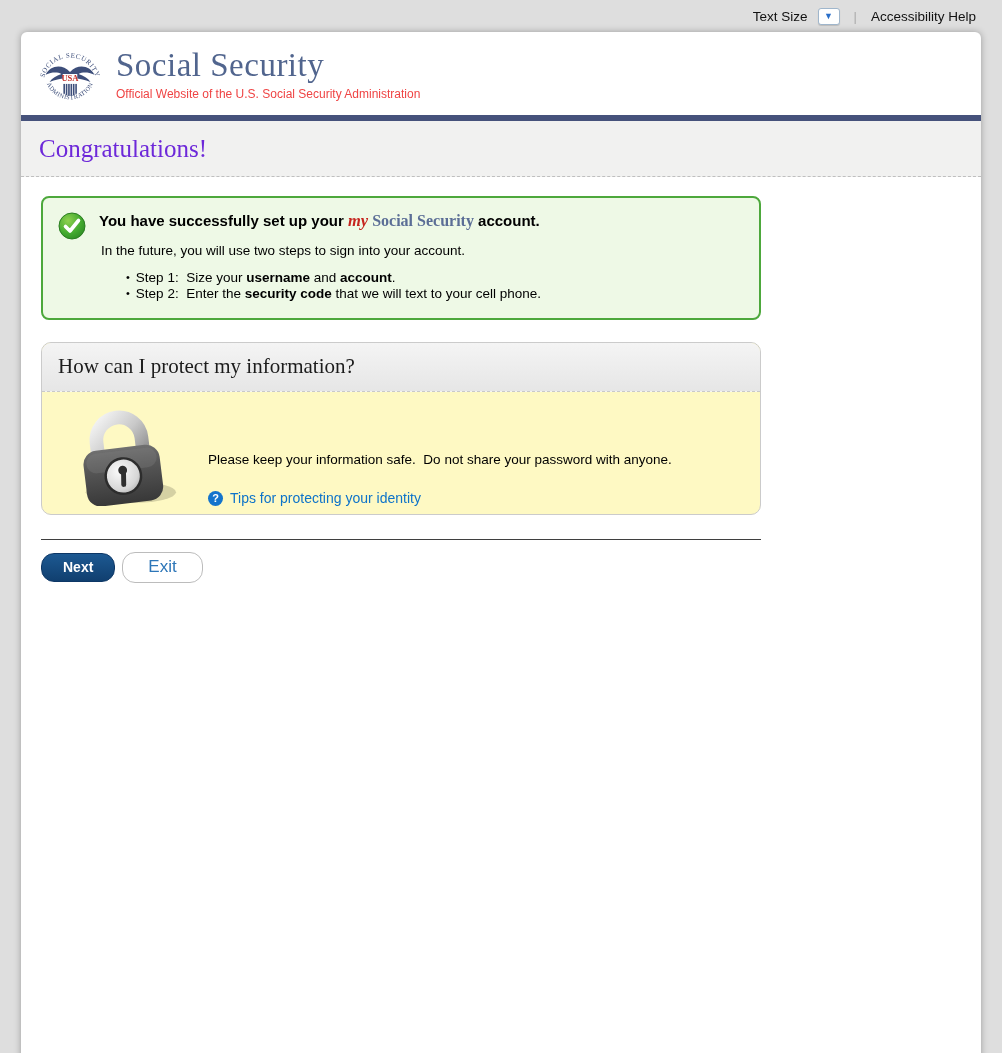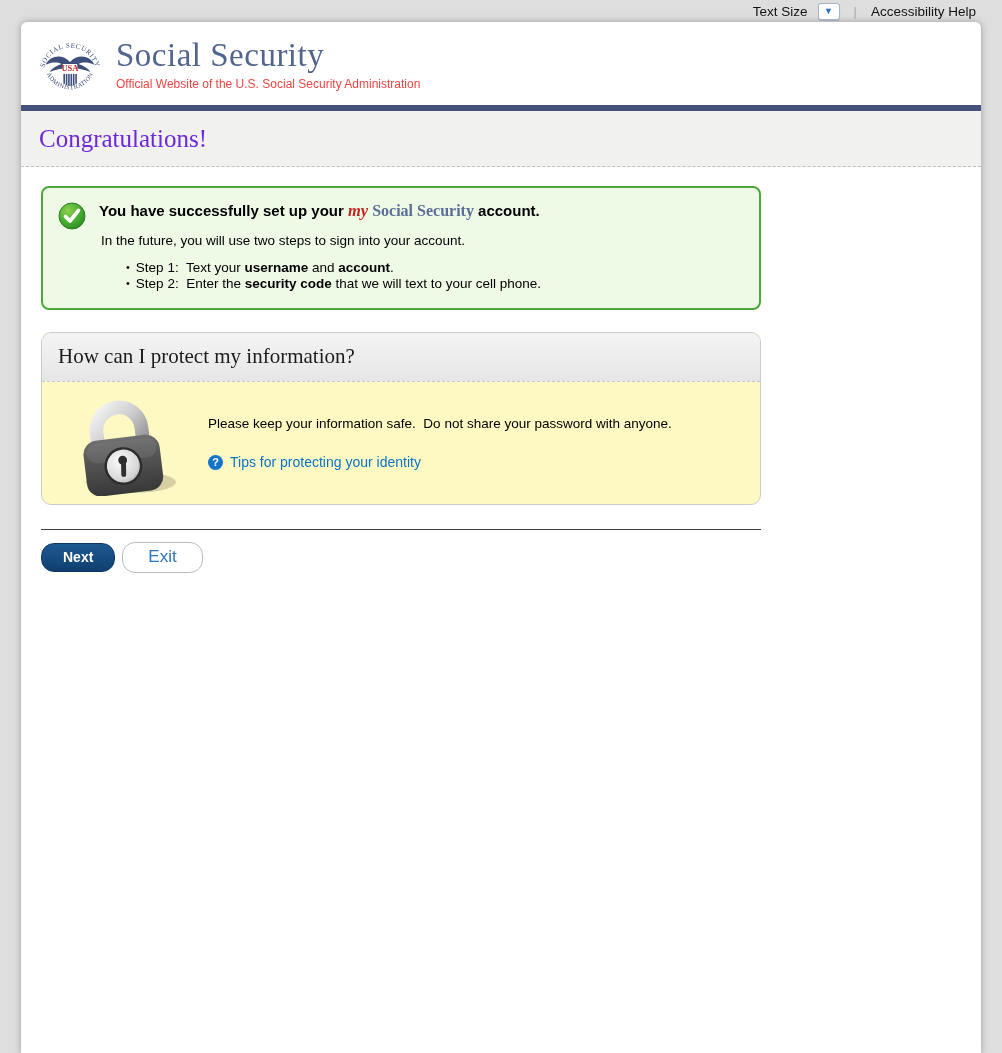--- a/index.html
+++ b/index.html
@@ -5,21 +5,21 @@
   * { margin:0; padding:0; box-sizing:border-box; }
   html,body { width:1002px; }
   body {
     min-height:1053px;
     background:#dedede;
     font-family:"Liberation Sans", sans-serif;
     color:#1a1a1a;
   }
   
   .utility-bar {
-    height:22px;
+    height:32px;
     display:flex; align-items:center; justify-content:flex-end;
     padding-right:26px; gap:10px;
     font-size:13.5px; color:#111;
   }
   .ts-dropdown {
     width:22px; height:17px;
     background:#fff; border:1px solid #9fb6cc; border-radius:3px;
     display:inline-flex; align-items:center; justify-content:center;
     cursor:pointer; box-shadow:0 1px 1px rgba(0,0,0,.15);
   }
@@ -89,21 +89,21 @@
   }
   .protect-header {
     background:linear-gradient(180deg,#f4f4f4,#e6e6e6);
     border-bottom:1px dashed #c9c9c9;
     padding:11px 16px 12px 16px;
   }
   .protect-heading {
     font-family:"Liberation Serif", serif;
     font-size:21px; font-weight:400; color:#1c1c1c;
   }
-  .protect-body { display:flex; padding:4px 16px 8px 20px; }
+  .protect-body { display:flex; padding:4px 16px 8px 20px;align-items:flex-end; }
   .lock-art { width:118px; height:110px; flex:0 0 auto; }
   .protect-text { margin-left:28px; padding-top:30px; font-size:13.5px; color:#000; }
   .protect-msg { white-space:pre-wrap; }
   .tips-row { margin-top:23px; display:flex; align-items:center; cursor:pointer; }
   .q-icon {
     width:15px; height:15px; border-radius:50%;
     background:#1474cc; color:#fff;
     font-size:11px; font-weight:bold; line-height:15px; text-align:center;
     flex:0 0 auto;
   }
@@ -187,21 +187,21 @@
             <stop offset="100%" stop-color="#2c8a24"></stop>
           </radialGradient>
         </defs>
         <circle cx="14" cy="14" r="13" fill="url(#gGreen)" stroke="#2a7d21" stroke-width="1"></circle>
         <path d="M7.5 14.5 L12 19 L20.5 8.5" fill="none" stroke="#fff" stroke-width="3.6" stroke-linecap="round" stroke-linejoin="round"></path>
       </svg>
       <div class="success-text">
         <div class="success-title"><span>You have successfully set up your </span><span class="my">my</span><span class="brand"> Social Security</span><span> account.</span></div>
         <div class="success-intro">In the future, you will use two steps to sign into your account.</div>
         <ul class="steps">
-          <li><span>Step 1:</span><span>  Text your </span><b>username</b><span> and </span><b>account</b><span>.</span></li>
+          <li><span>Step 1:</span><span>  Size your </span><b>username</b><span> and </span><b>account</b><span>.</span></li>
           <li><span>Step 2:</span><span>  Enter the </span><b>security code</b><span></span><b></b><span> that we will text to your cell phone.</span></li>
         </ul>
       </div>
     </div>
 
     <div class="protect-box">
       <div class="protect-header">
         <div class="protect-heading">How can I protect my information?</div>
       </div>
       <div class="protect-body">

